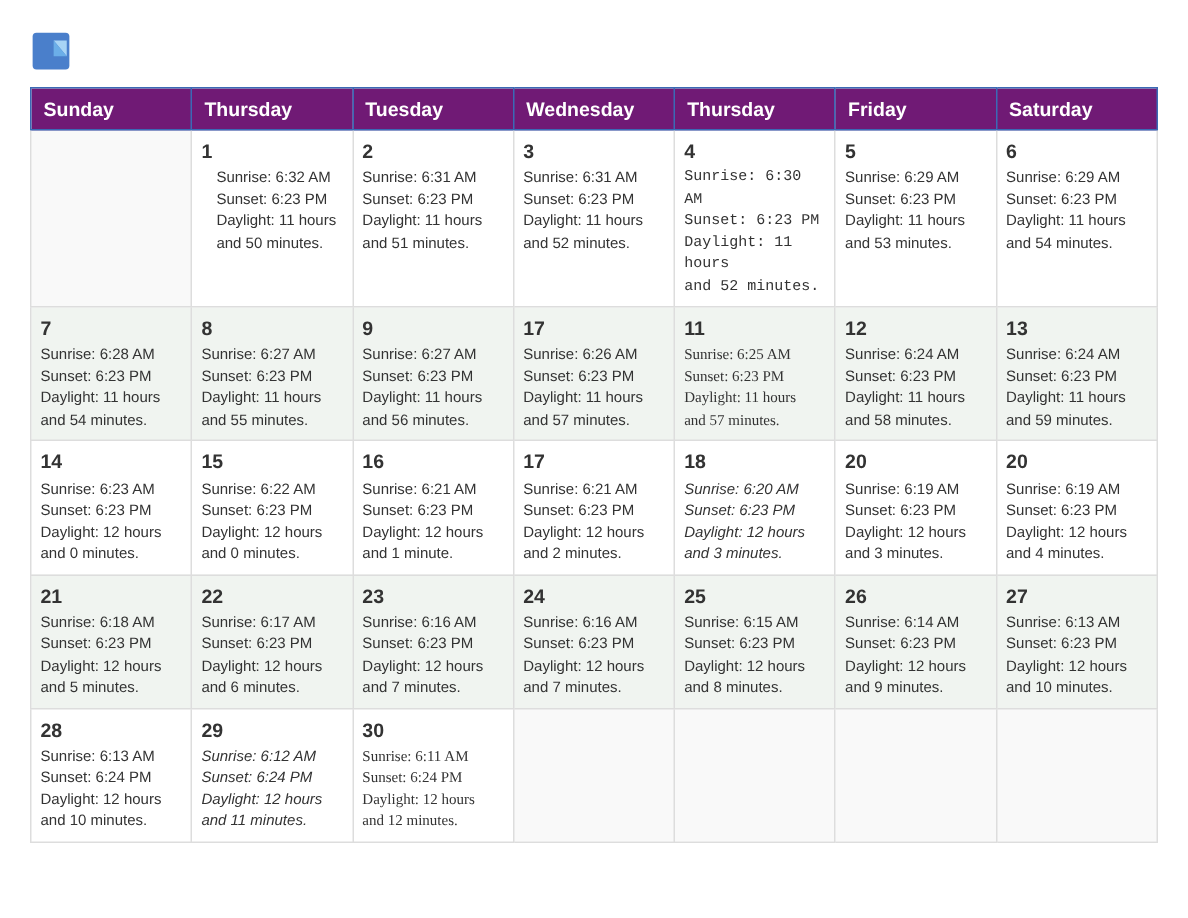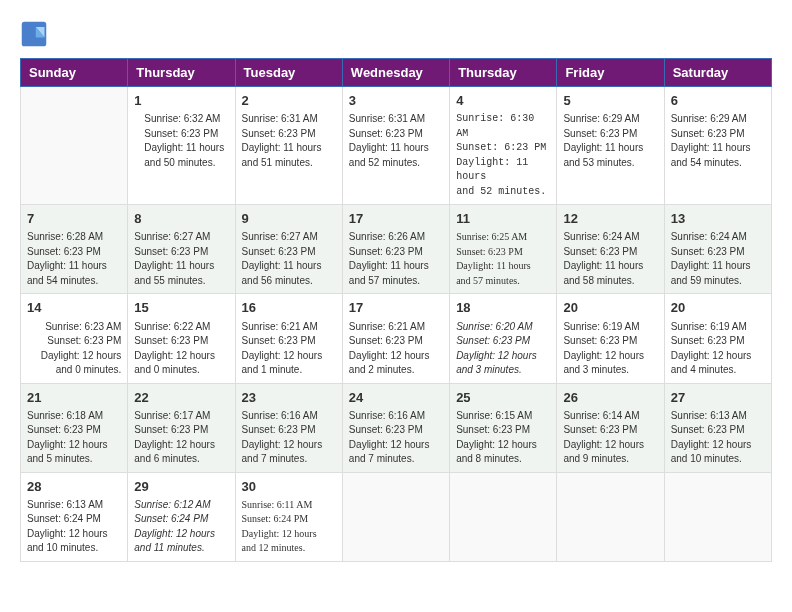--- a/index.html
+++ b/index.html
@@ -206,21 +206,21 @@
           <span class="day-number">13</span>
           <div class="day-info" style="white-space: pre-line;">Sunrise: 6:24 AM
 Sunset: 6:23 PM
 Daylight: 11 hours
 and 59 minutes.</div>
         </td>
       </tr>
       <tr>
         <td>
           <span class="day-number">14</span>
-          <div class="day-info" style="white-space: pre-line; text-align: right;">Sunrise: 6:23 AM
+          <div class="day-info" style="white-space: pre-line;">Sunrise: 6:23 AM
 Sunset: 6:23 PM
 Daylight: 12 hours
 and 0 minutes.</div>
         </td>
         <td>
           <span class="day-number">15</span>
           <div class="day-info" style="white-space: pre-line;">Sunrise: 6:22 AM
 Sunset: 6:23 PM
 Daylight: 12 hours
 and 0 minutes.</div>

